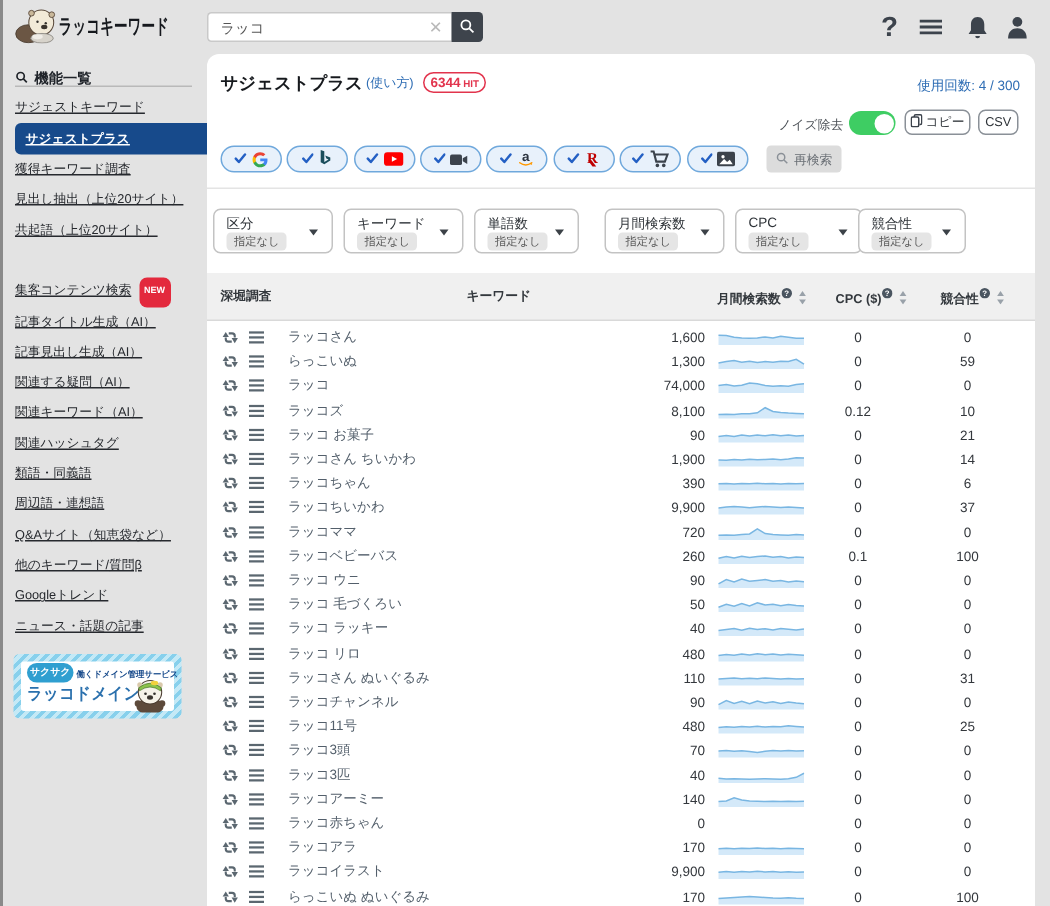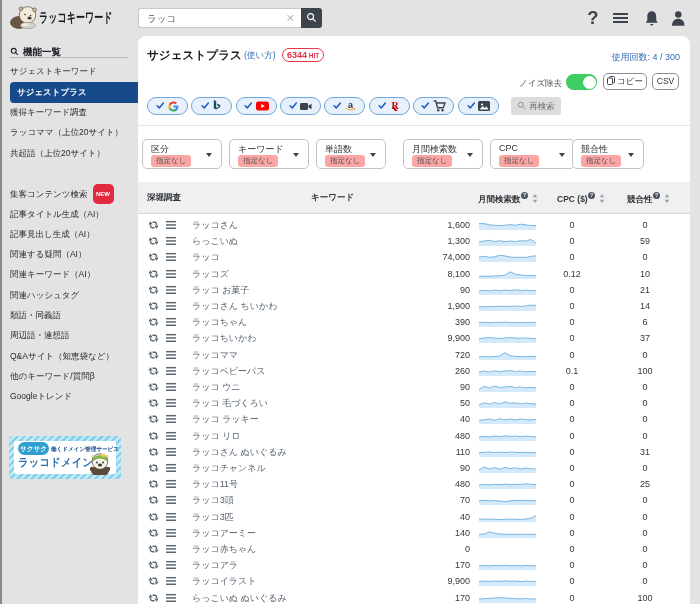--- a/index.html
+++ b/index.html
@@ -11,21 +11,21 @@
 #logotxt { position:absolute; left:39px; top:9px; font-size:13.5px; font-weight:bold; color:#15181d; letter-spacing:0px; transform:scaleX(0.67); transform-origin:left center; white-space:nowrap; }
 #sbox { position:absolute; left:138px; top:8px; width:163px; height:20px; background:#fff; border:1px solid #c9c9c9; border-right:none; border-radius:3px 0 0 3px; }
 #sbox .q { position:absolute; left:8px; top:4px; font-size:9.5px; color:#555; }
 #sbox .x { position:absolute; right:6px; top:3px; font-size:11px; color:#b9b9b9; }
 #sbtn { position:absolute; left:301px; top:8px; width:21px; height:20px; background:#3e444c; border-radius:0 3px 3px 0; text-align:center; }
 .hic { position:absolute; top:0; height:36px; display:flex; align-items:center; }
 
 #side { position:absolute; left:0; top:36px; width:138px; bottom:0; background:#e3e3e3; }
 #fn { position:absolute; left:10px; top:10px; font-size:9.5px; font-weight:bold; color:#20242a; }
 #fndiv { position:absolute; left:10px; top:21px; width:118px; height:1px; background:#b9b9b9; }
-.mi { position:absolute; left:10px; width:128px; height:19px; line-height:19px; font-size:8.5px; color:#26292e; white-space:nowrap; }
+.mi { position:absolute; left:10px; width:128px; height:19px; line-height:19px; font-size:8.5px; color:#26292e; white-space:nowrap;text-decoration:underline; }
 .mi.sel { background:#174a8b; color:#fff; font-weight:bold; border-radius:4px 0 0 4px; padding-left:7px; width:128px; height:21px; line-height:21px; margin-top:-1px; }
 .new { display:inline-block; background:#e3293d; color:#fff; font-size:6px; font-weight:bold; border-radius:5px; padding:0.5px 3.5px; margin-left:5px; vertical-align:1px; }
 
 #ban { position:absolute; left:9px; top:400px; width:112px; height:43px; border-radius:4px;
   background:repeating-linear-gradient(135deg,#87d0ec 0 2.5px,#c4e9f6 2.5px 5px); padding:5px; }
 #banin { position:relative; width:102px; height:33px; background:#fff; border-radius:2px; }
 #cloud { position:absolute; left:4px; top:1px; width:31px; height:13px; background:#2f9fd0; border-radius:7px; color:#fff; font-size:6.6px; font-weight:bold; text-align:center; line-height:13px; }
 #bansub { position:absolute; left:37px; top:5px; font-size:5.7px; font-weight:bold; color:#174a8b; white-space:nowrap; transform:scaleX(0.98); transform-origin:left; }
 #banmain { position:absolute; left:4px; top:14px; font-size:11px; font-weight:bold; color:#2a70ad; white-space:nowrap; transform:scaleX(0.93); transform-origin:left; letter-spacing:0.3px; }
 
@@ -41,21 +41,21 @@
 .btn { position:absolute; top:37px; height:17px; border:1px solid #8a9097; border-radius:5px; background:#fff; font-size:8.5px; color:#2e3338; line-height:15px; text-align:center; }
 #copy { left:465px; width:44px; }
 #csv { left:514px; width:27px; }
 
 .pill { position:absolute; top:61px; width:41px; height:18px; border:1.3px solid #6fa8dc; border-radius:9px; background:#e8f1fb; display:flex; align-items:center; justify-content:center; gap:3px; }
 #research { position:absolute; left:373px; top:61px; width:50px; height:18px; background:#dcdcdc; border-radius:3px; font-size:8.5px; color:#6a6f75; text-align:center; line-height:18px; }
 #div1 { position:absolute; left:0; top:89px; width:552px; height:1px; background:#e4e4e4; }
 
 .fbox { position:absolute; top:103px; height:30px; border:1px solid #c3c3c3; border-radius:5px; background:#fff; }
 .flab { position:absolute; left:8px; top:3px; font-size:9px; color:#2e3338; }
-.fpill { position:absolute; left:8px; top:15px; font-size:7.5px; color:#555; background:#fca5a5; border-radius:3px; padding:1px 5px; }
+.fpill { position:absolute; left:8px; top:15px; font-size:7.5px; color:#555; background:#e5e5e5; border-radius:3px; padding:1px 5px; }
 .fcaret { position:absolute; right:9px; top:13px; width:0; height:0; border-left:3.5px solid transparent; border-right:3.5px solid transparent; border-top:4.5px solid #3c4248; }
 
 #thead { position:absolute; left:0; top:146px; width:552px; height:32px; background:#f0f0f0; border-bottom:1px solid #d9d9d9; font-size:8.5px; font-weight:bold; color:#33383d; }
 #thead .c1 { position:absolute; left:9px; top:10px; }
 #thead .c2 { position:absolute; left:173px; top:10px; }
 #thead .c3 { position:absolute; left:340px; top:10px; }
 #thead .c4 { position:absolute; left:419px; top:10px; }
 #thead .c5 { position:absolute; left:489px; top:10px; }
 .qm { vertical-align:3px; margin-left:0px; }
 .srt { vertical-align:-1px; margin-left:4px; }
@@ -124,33 +124,34 @@
 </div>
 <div id="side">
   <div id="fn"><svg width="9" height="9" viewBox="0 0 24 24" style="vertical-align:-1px;margin-right:4px">
         <circle cx="10" cy="10" r="6.5" fill="none" stroke="#20242a" stroke-width="3"></circle>
         <line x1="15" y1="15" x2="21" y2="21" stroke="#20242a" stroke-width="3"></line>
       </svg>機能一覧</div>
   <div id="fndiv"></div>
   <div class="mi" style="top:26.4px">サジェストキーワード</div>
 <div class="mi sel" style="top:46.7px">サジェストプラス</div>
 <div class="mi" style="top:67.0px">獲得キーワード調査</div>
-<div class="mi" style="top:87.3px">ラッコママ（上位20サイト）</div>
+<div class="mi" style="top:87.3px">見出し抽出（上位20サイト）</div>
 <div class="mi" style="top:107.6px">共起語（上位20サイト）</div>
 <div class="mi" style="top:148.2px">集客コンテンツ検索<span class="new">NEW</span></div>
 <div class="mi" style="top:188.8px">記事見出し生成（AI）</div>
 <div class="mi" style="top:168.5px">記事タイトル生成（AI）</div>
 <div class="mi" style="top:209.1px">関連する疑問（AI）</div>
 <div class="mi" style="top:229.4px">関連キーワード（AI）</div>
 <div class="mi" style="top:249.7px">関連ハッシュタグ</div>
 <div class="mi" style="top:290.3px">周辺語・連想語</div>
 <div class="mi" style="top:270.0px">類語・同義語</div>
 <div class="mi" style="top:310.6px">Q&amp;Aサイト（知恵袋など）</div>
 <div class="mi" style="top:330.9px">他のキーワード/質問β</div>
 <div class="mi" style="top:351.2px">Googleトレンド</div>
+<div class="mi" style="top:371.5px">ニュース・話題の記事</div>
   <div id="ban">
       <div id="banin">
     <div id="cloud">サクサク</div>
     <div id="bansub">働くドメイン管理サービス</div>
     <div id="banmain">ラッコドメイン</div>
     <svg width="26" height="23" viewBox="0 0 26 23" style="position:absolute;left:73px;top:11px">
       <ellipse cx="13" cy="19" rx="9" ry="5.5" fill="#5d4a3b"></ellipse>
       <circle cx="5" cy="17" r="2.2" fill="#5d4a3b"></circle>
           <circle cx="21" cy="17" r="2.2" fill="#5d4a3b"></circle>
       <circle cx="13" cy="9.5" r="7.8" fill="#f6f2e8" stroke="#4a3c30" stroke-width="0.7"></circle>

